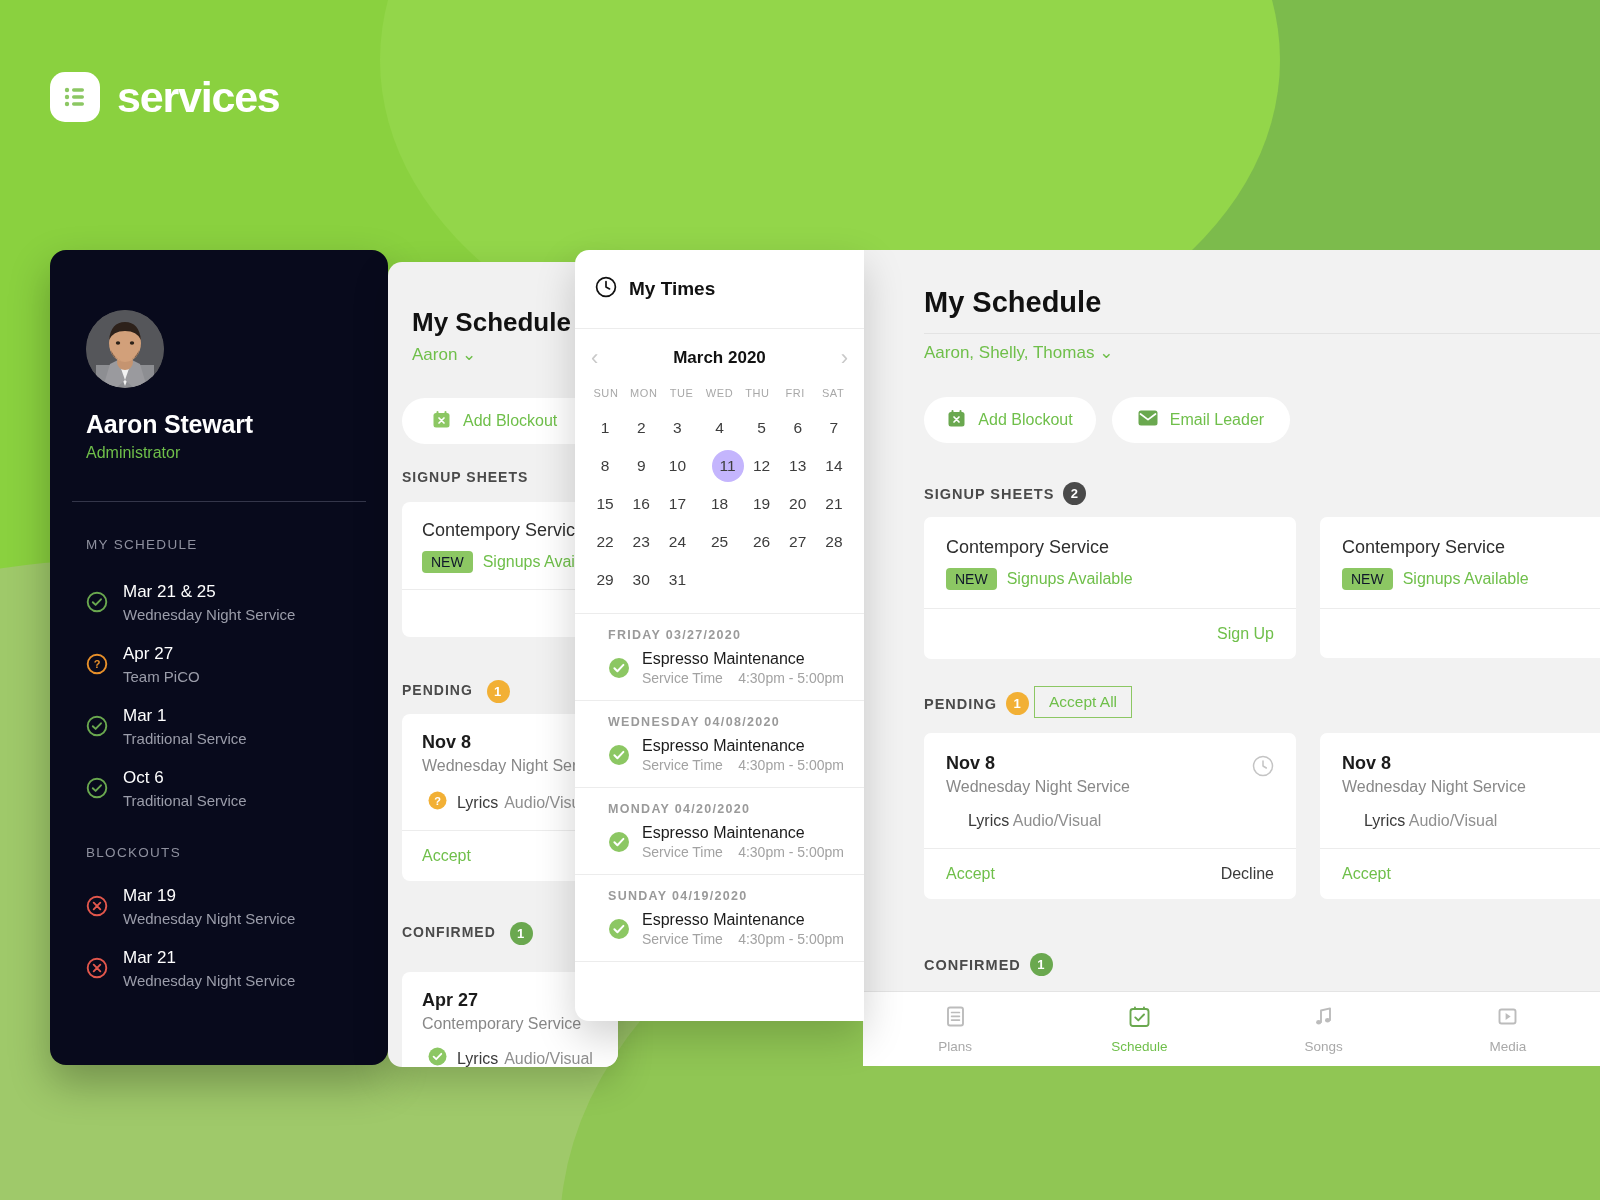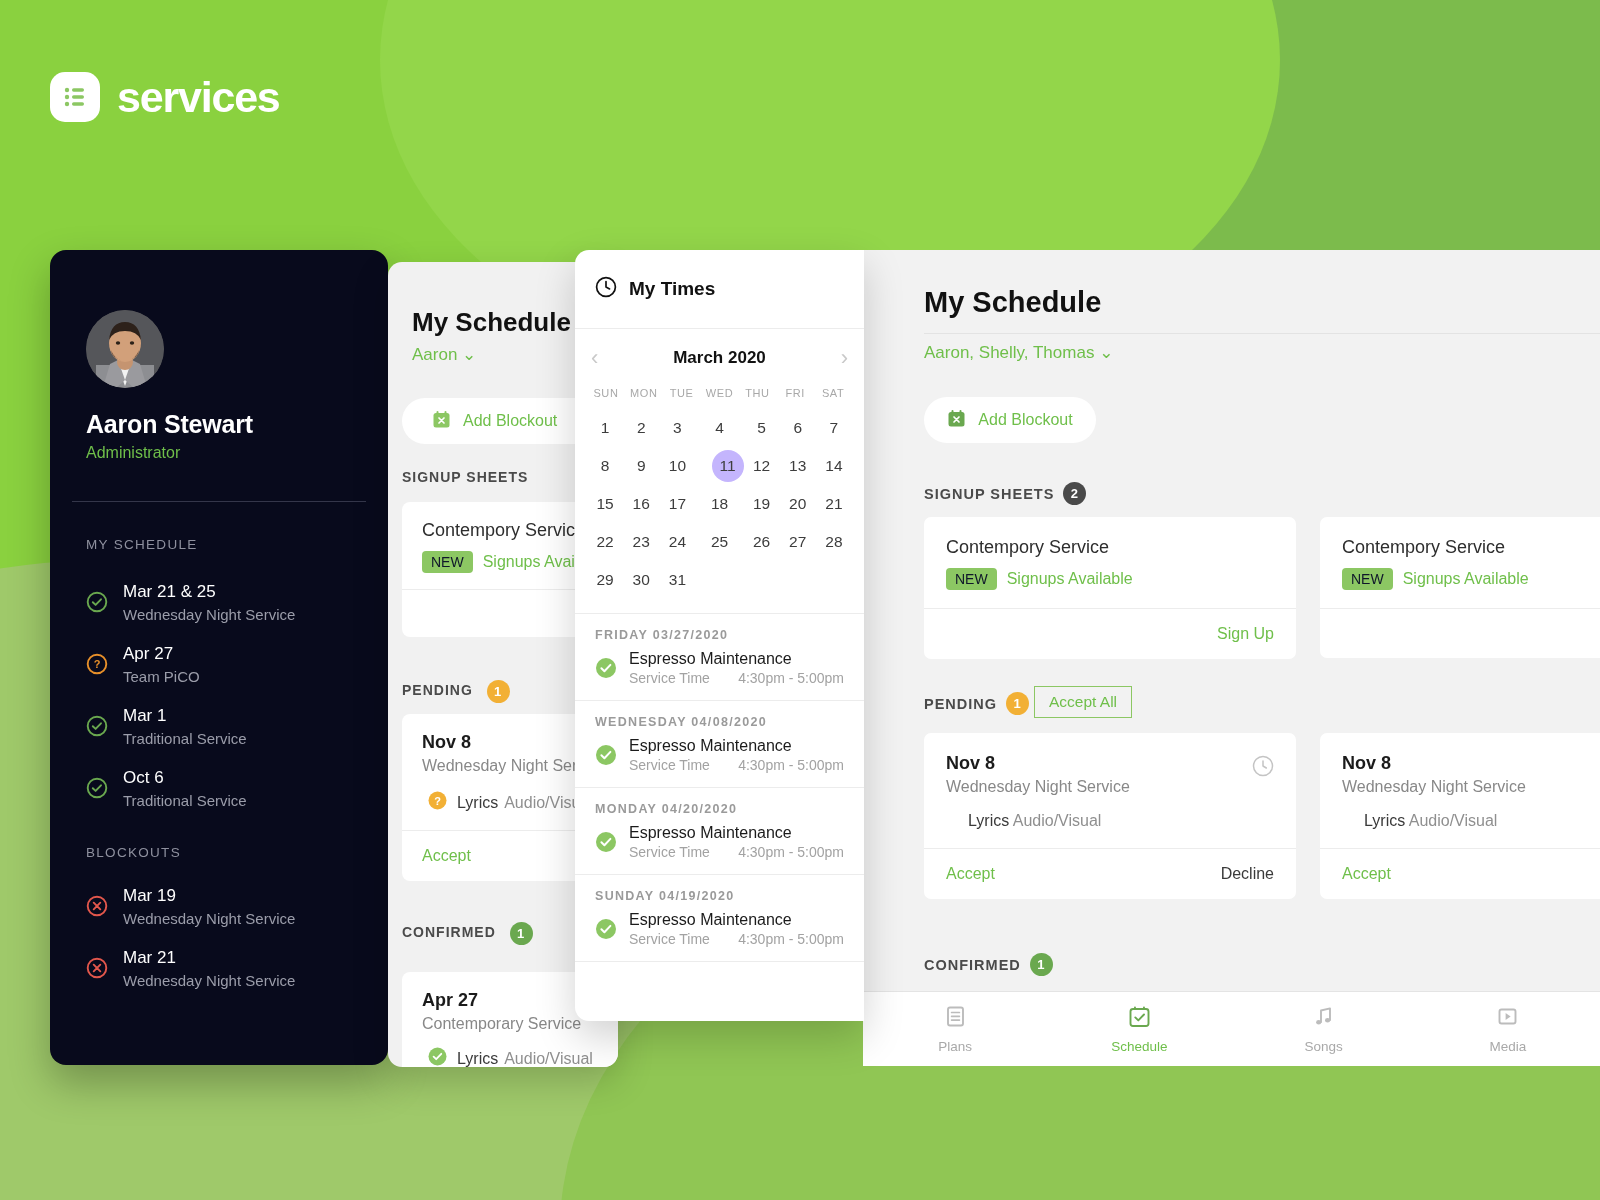--- a/index.html
+++ b/index.html
@@ -97,21 +97,21 @@
   .times-head-label { font-size: 19px; font-weight: bold; color: #111; }
   .cal-nav { height: 58px; display: flex; align-items: center; justify-content: space-between; padding: 0 16px; }
   .cal-month { font-size: 17px; font-weight: bold; color: #111; }
   .cal-arrow { font-size: 22px; color: #c9c9c9; line-height: 1; }
   .cal-grid { display: grid; grid-template-columns: repeat(7, 1fr); padding: 0 12px; }
   .cal-dow { text-align: center; font-size: 11px; letter-spacing: 0.6px; color: #a8a8a8; padding-bottom: 10px; }
   .cal-day { text-align: center; font-size: 15.5px; color: #3d3d3d; height: 38px; line-height: 38px; position: relative; }
   .cal-day span { display: inline-block; width: 32px; height: 32px; line-height: 32px; border-radius: 50%; }
   .cal-day.today span { background: #c4b5fd; margin-left: 16px; }
   .cal-sep { margin-top: 14px; border-top: 1px solid #ececec; }
-  .time-grp { padding: 14px 20px 14px 20px; border-bottom: 1px solid #ececec; }
+  .time-grp { padding: 14px 20px 14px 33px; border-bottom: 1px solid #ececec; }
   .time-date { font-size: 12.5px; letter-spacing: 1.3px; color: #9a9a9a; font-weight: bold; margin-bottom: 8px; }
   .time-row { display: flex; align-items: center; gap: 12px; }
   .time-chk { width: 22px; height: 22px; flex: 0 0 22px; }
   .time-title { font-size: 16px; color: #1b1b1b; font-weight: 500; }
   .time-meta { display: flex; justify-content: space-between; font-size: 14px; color: #a2a2a2; margin-top: 2px; }
 
   
   .main-panel {
     position: absolute; left: 863px; top: 250px; width: 737px; height: 816px;
     background: #f2f2f2; z-index: 6; overflow: hidden;
@@ -393,20 +393,29 @@
   <div class="pill-btn" style="left:61px; top:147px; width:172px;">
     <span>
       <svg width="19" height="19" viewBox="0 0 19 19">
           <rect x="1.5" y="3" width="16" height="14.5" rx="2.5" fill="#6aa84f"></rect>
           <rect x="4.5" y="1" width="2" height="3.4" rx="1" fill="#6aa84f"></rect>
           <rect x="12.5" y="1" width="2" height="3.4" rx="1" fill="#6aa84f"></rect>
           <path d="M7 8 L12 13 M12 8 L7 13" stroke="#fff" stroke-width="1.7" stroke-linecap="round"></path>
         </svg>
     </span>
     <span>Add Blockout</span>
+  </div>
+  <div class="pill-btn" style="left:249px; top:147px; width:178px;">
+    <span>
+      <svg width="20" height="16" viewBox="0 0 20 16">
+          <rect x="0.5" y="0.5" width="19" height="15" rx="2.5" fill="#6aa84f"></rect>
+          <path d="M2.5 4 L10 9.6 L17.5 4" fill="none" stroke="#fff" stroke-width="1.7" stroke-linecap="round" stroke-linejoin="round"></path>
+        </svg>
+    </span>
+    <span>Email Leader</span>
   </div>
 
   <div class="sec-label" style="left:61px; top:232px;">
     <span>SIGNUP SHEETS</span>
     <span class="count-pill count-dark">2</span>
   </div>
   <div class="card" style="left:61px; top:267px; width:372px;">
     <div class="hd">
       <div class="card-title">Contempory Service</div>
       <div class="sheet-row">

